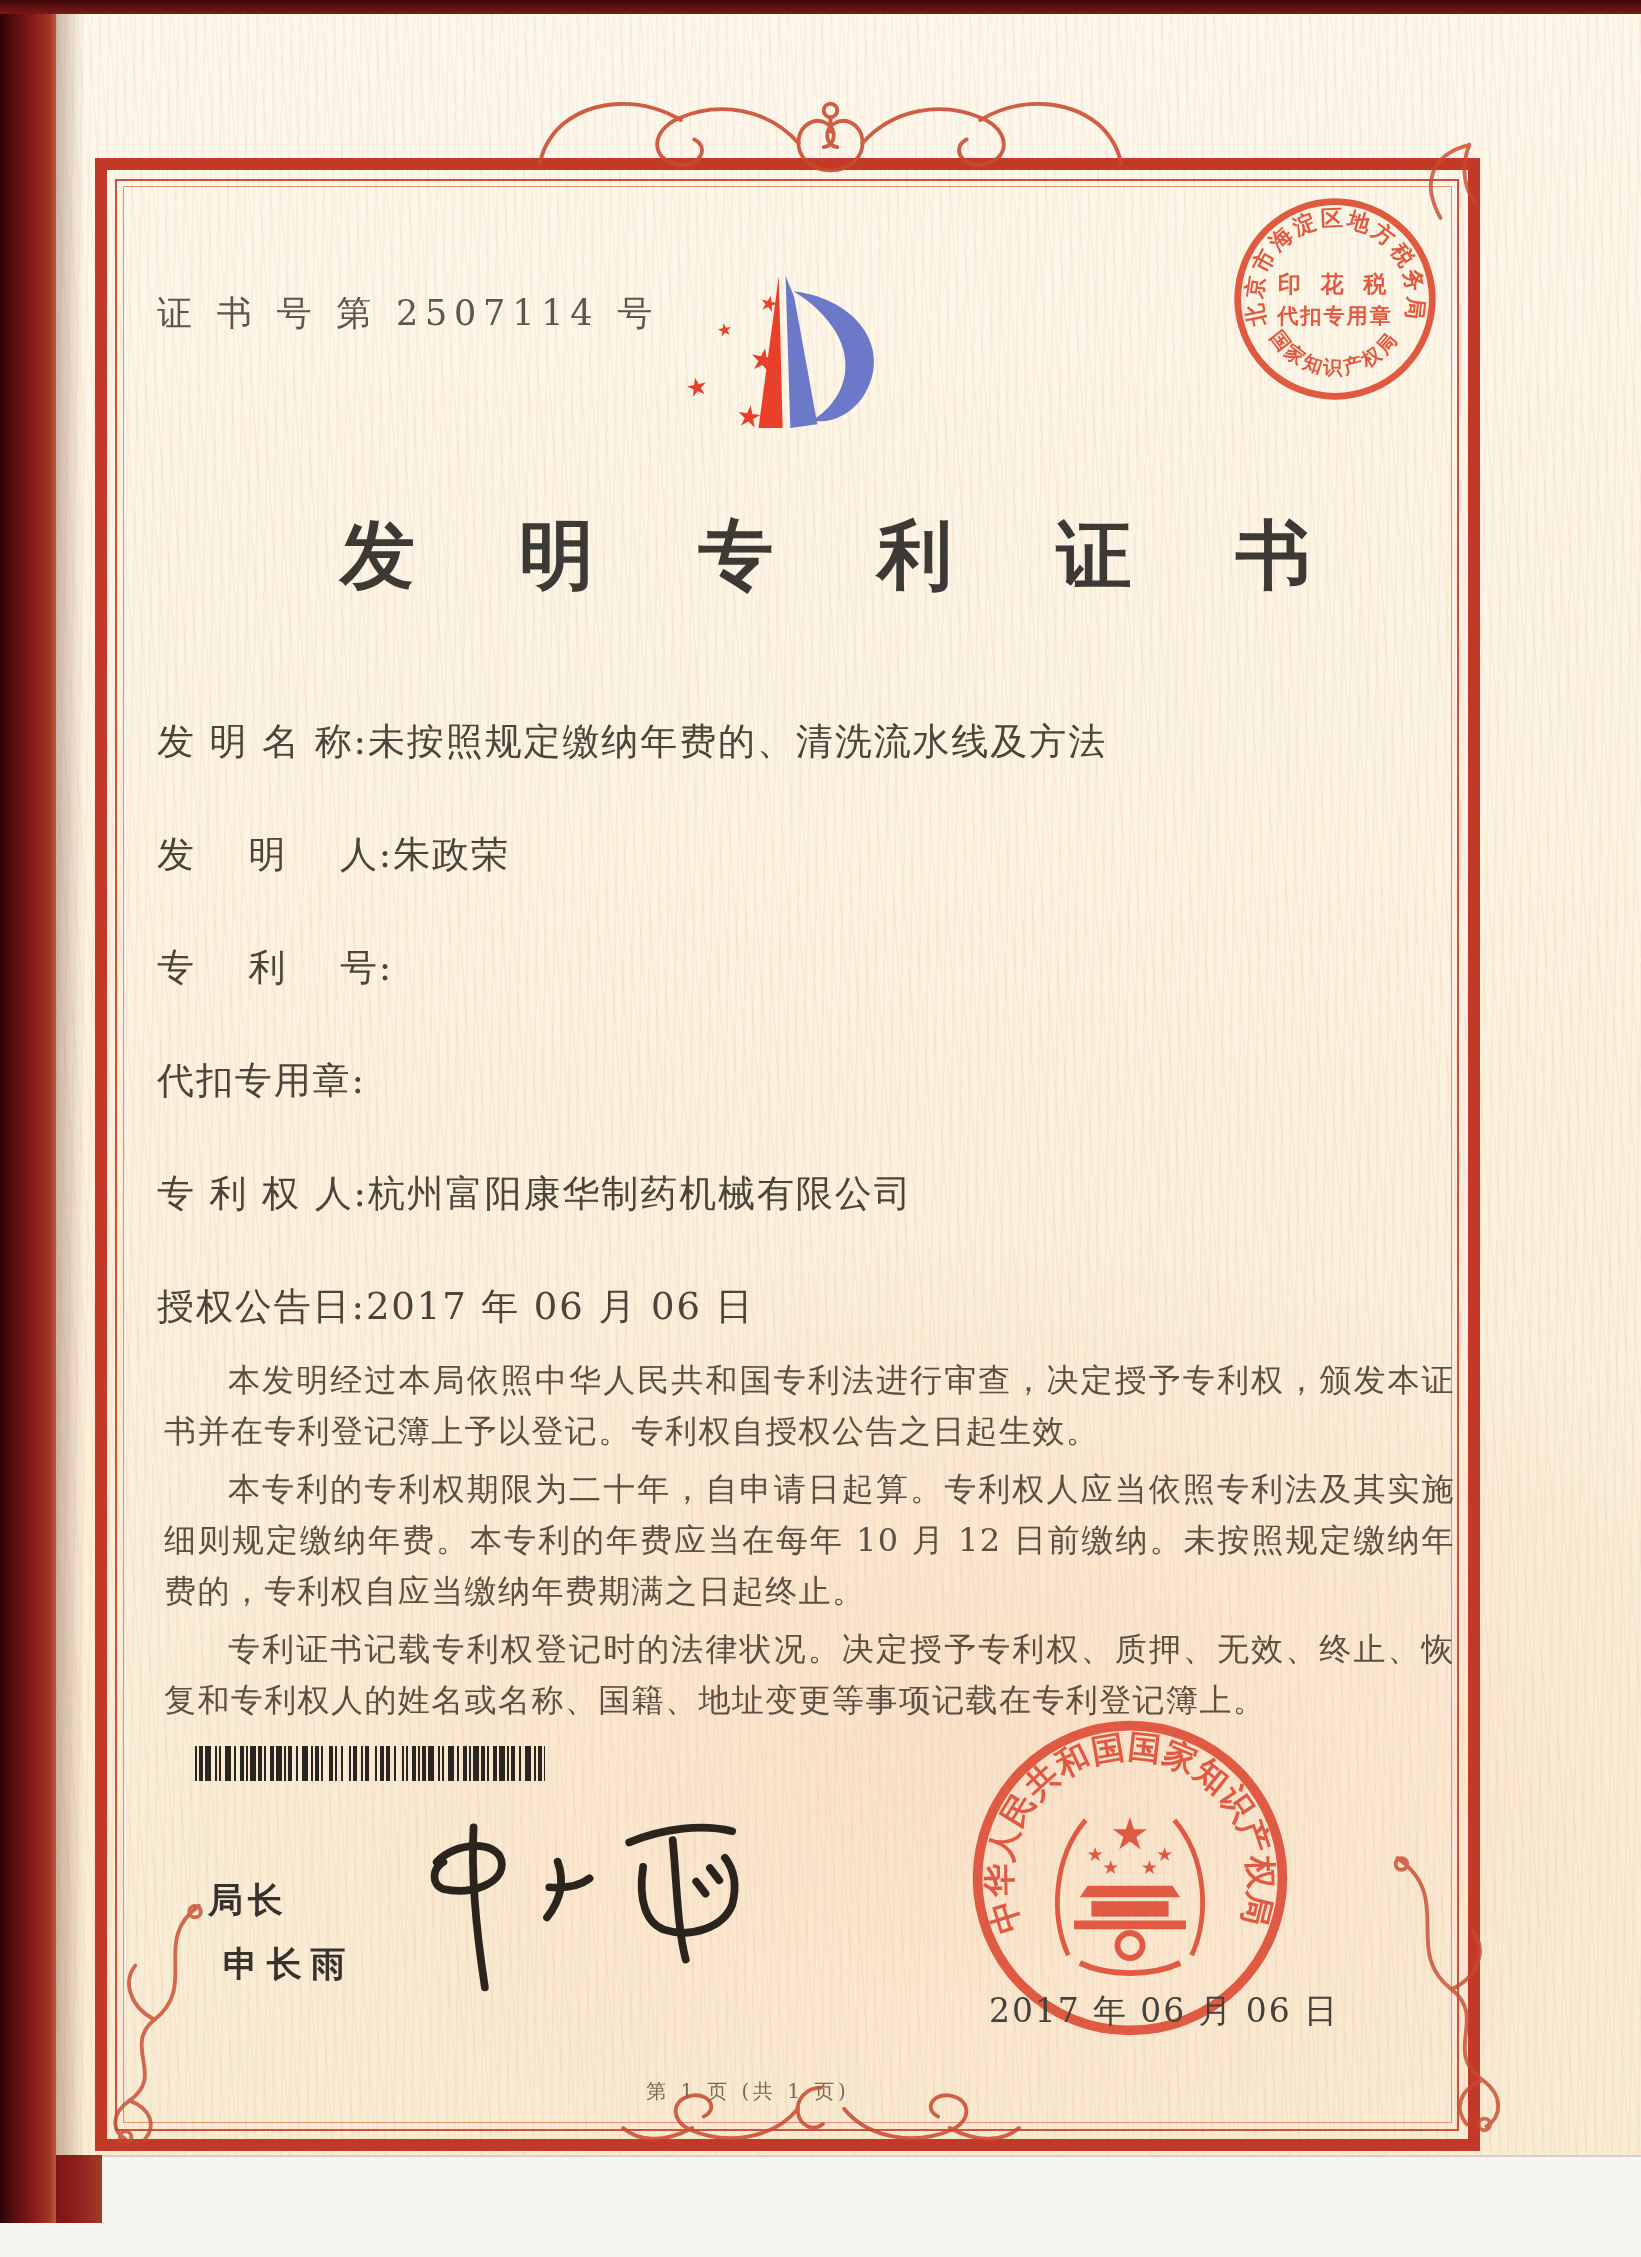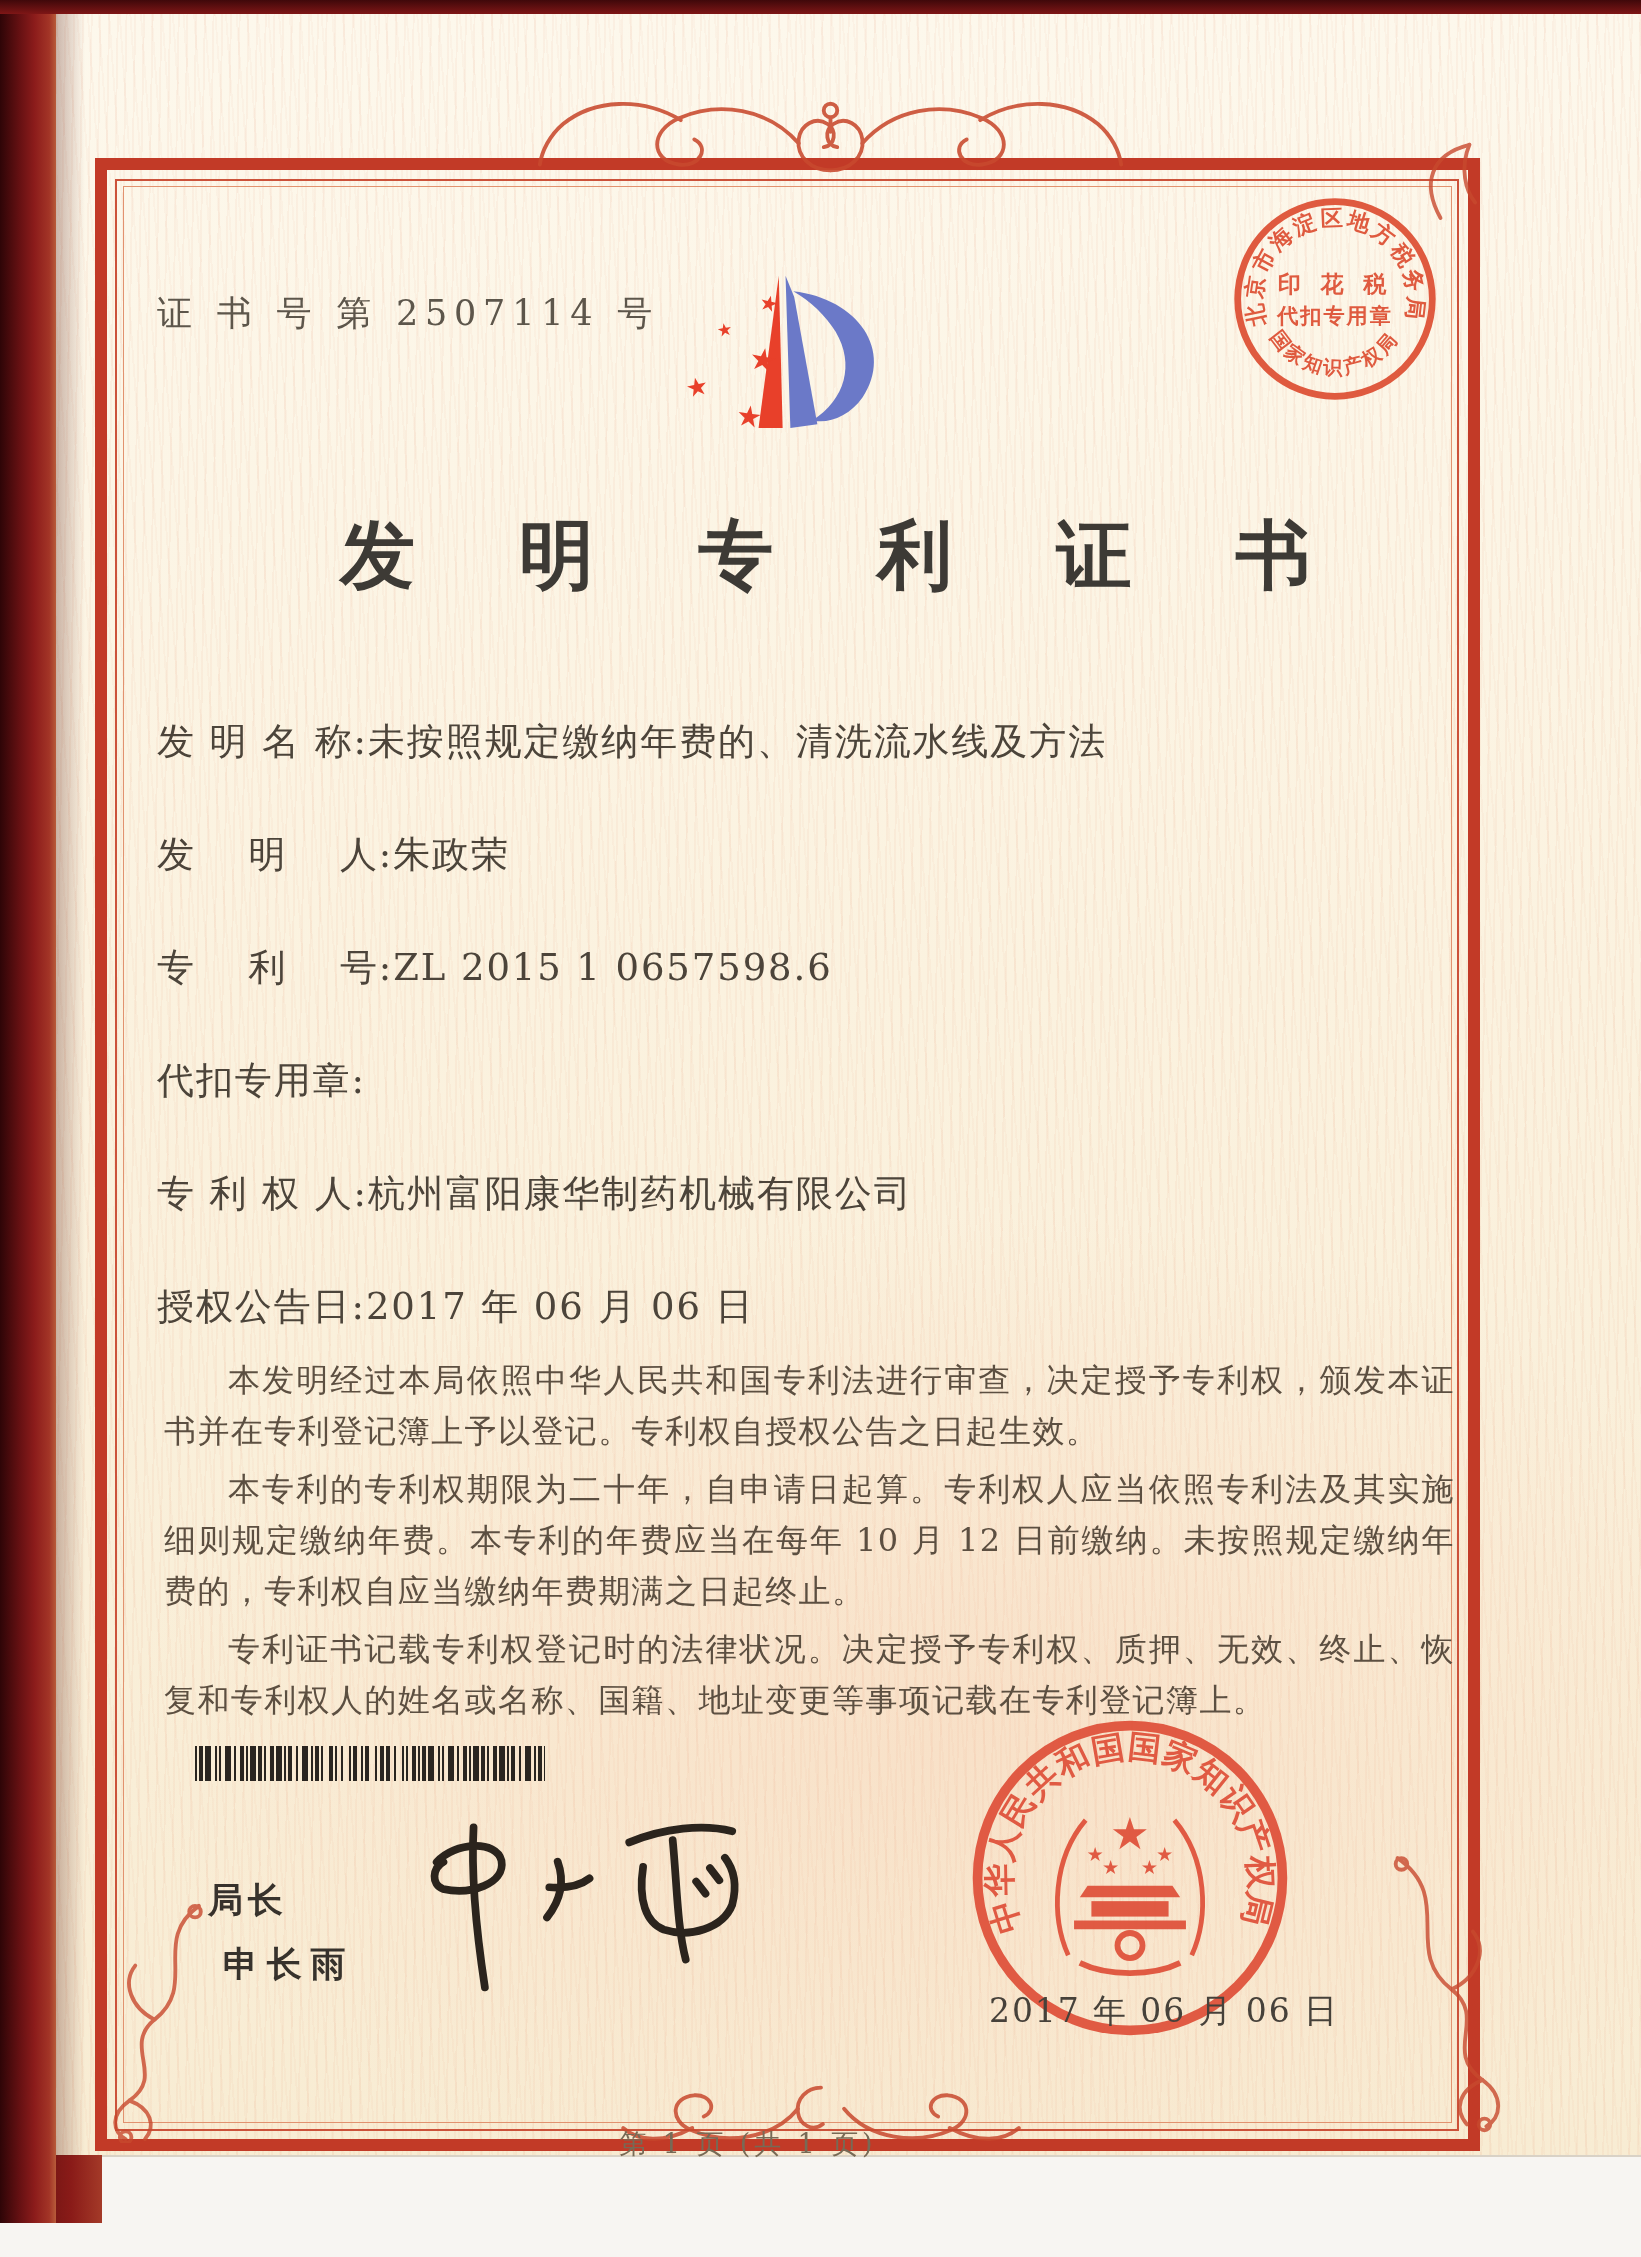--- a/index.html
+++ b/index.html
@@ -45,22 +45,22 @@
   .barcode i{position:absolute;top:0;bottom:0;background:#2a2520;}
   .signer-title{left:208px;top:1877px;font-size:35px;letter-spacing:4.8px;color:#37322c;
                 font-family:"DejaVu Sans","Liberation Sans",sans-serif;font-weight:600;}
   .signer-name{left:203px;top:1941px;font-size:35px;letter-spacing:8.7px;color:#37322c;
                font-family:"DejaVu Sans","Liberation Sans",sans-serif;font-weight:600;margin-left:20px;}
   .signature{left:386px;top:1804px;z-index:6;}
   .seal-big{left:966px;top:1714px;z-index:6;}
   .issue-date{left:989px;top:1989px;font-size:33px;letter-spacing:1.9px;color:#46413a;z-index:7;}
   .tax-stamp{left:1230px;top:194px;z-index:6;}
   .logo{left:666px;top:270px;z-index:6;}
-  .footer{left:579px;top:2078px;width:338px;text-align:center;font-size:27px;
-          letter-spacing:3.9px;color:#776a56;margin-top:48px;}
+  .footer{left:579px;top:2078px;width:338px;text-align:center;font-size:20px;
+          letter-spacing:3.9px;color:#776a56;}
 </style>
 </head>
 <body>
 
 <div id="scan">
 
   <div class="page"></div>
   <div class="scan-bottom"></div>
   <div class="book-corner"></div>
   <div class="book-spine"></div>
@@ -152,21 +152,20 @@
     <div class="frow">
       <span class="flabel">发 明 名 称:</span>
       <span class="fvalue">未按照规定缴纳年费的、清洗流水线及方法</span>
     </div>
     <div class="frow">
       <span class="flabel">发　 明　 人:</span>
       <span class="fvalue">朱政荣</span>
     </div>
     <div class="frow">
       <span class="flabel">专　 利　 号:</span>
-      <span class="fvalue">ZL 2015 1 0657598.6</span>
     </div>
     <div class="frow">
       <span class="flabel">代扣专用章:</span>
     </div>
     <div class="frow">
       <span class="flabel">专 利 权 人:</span>
       <span class="fvalue">杭州富阳康华制药机械有限公司</span>
     </div>
     <div class="frow">
       <span class="flabel">授权公告日:</span>

